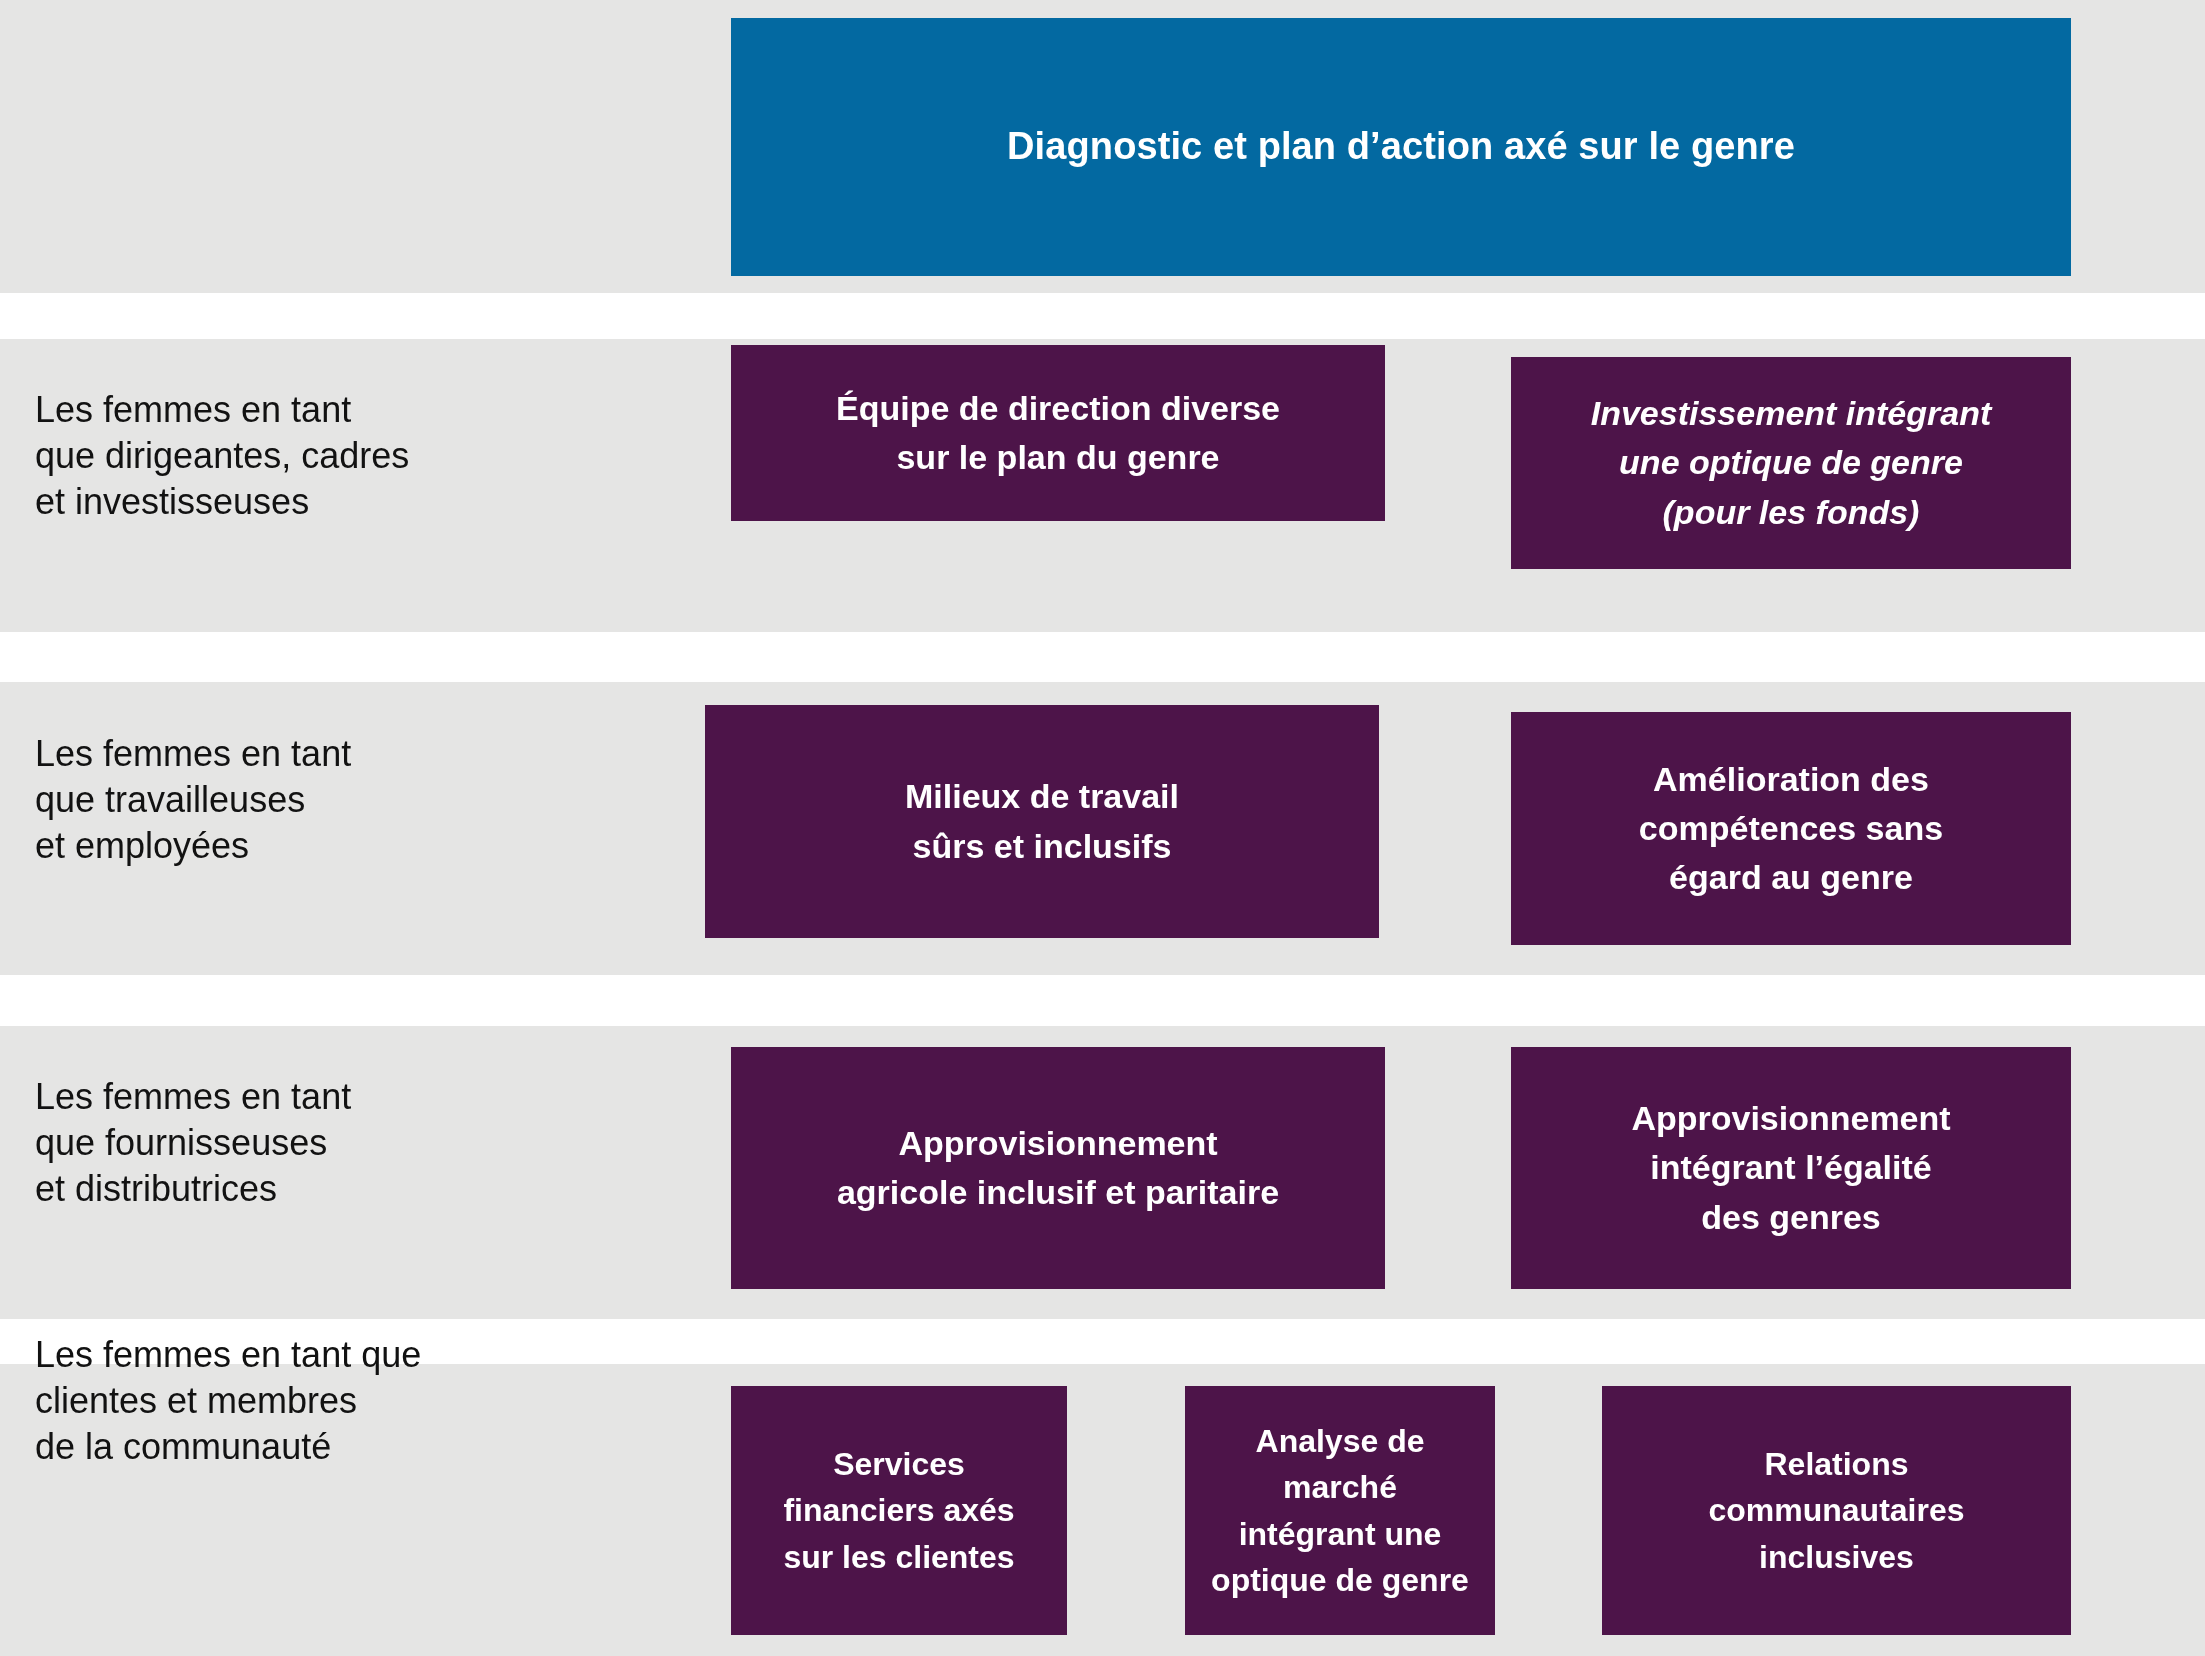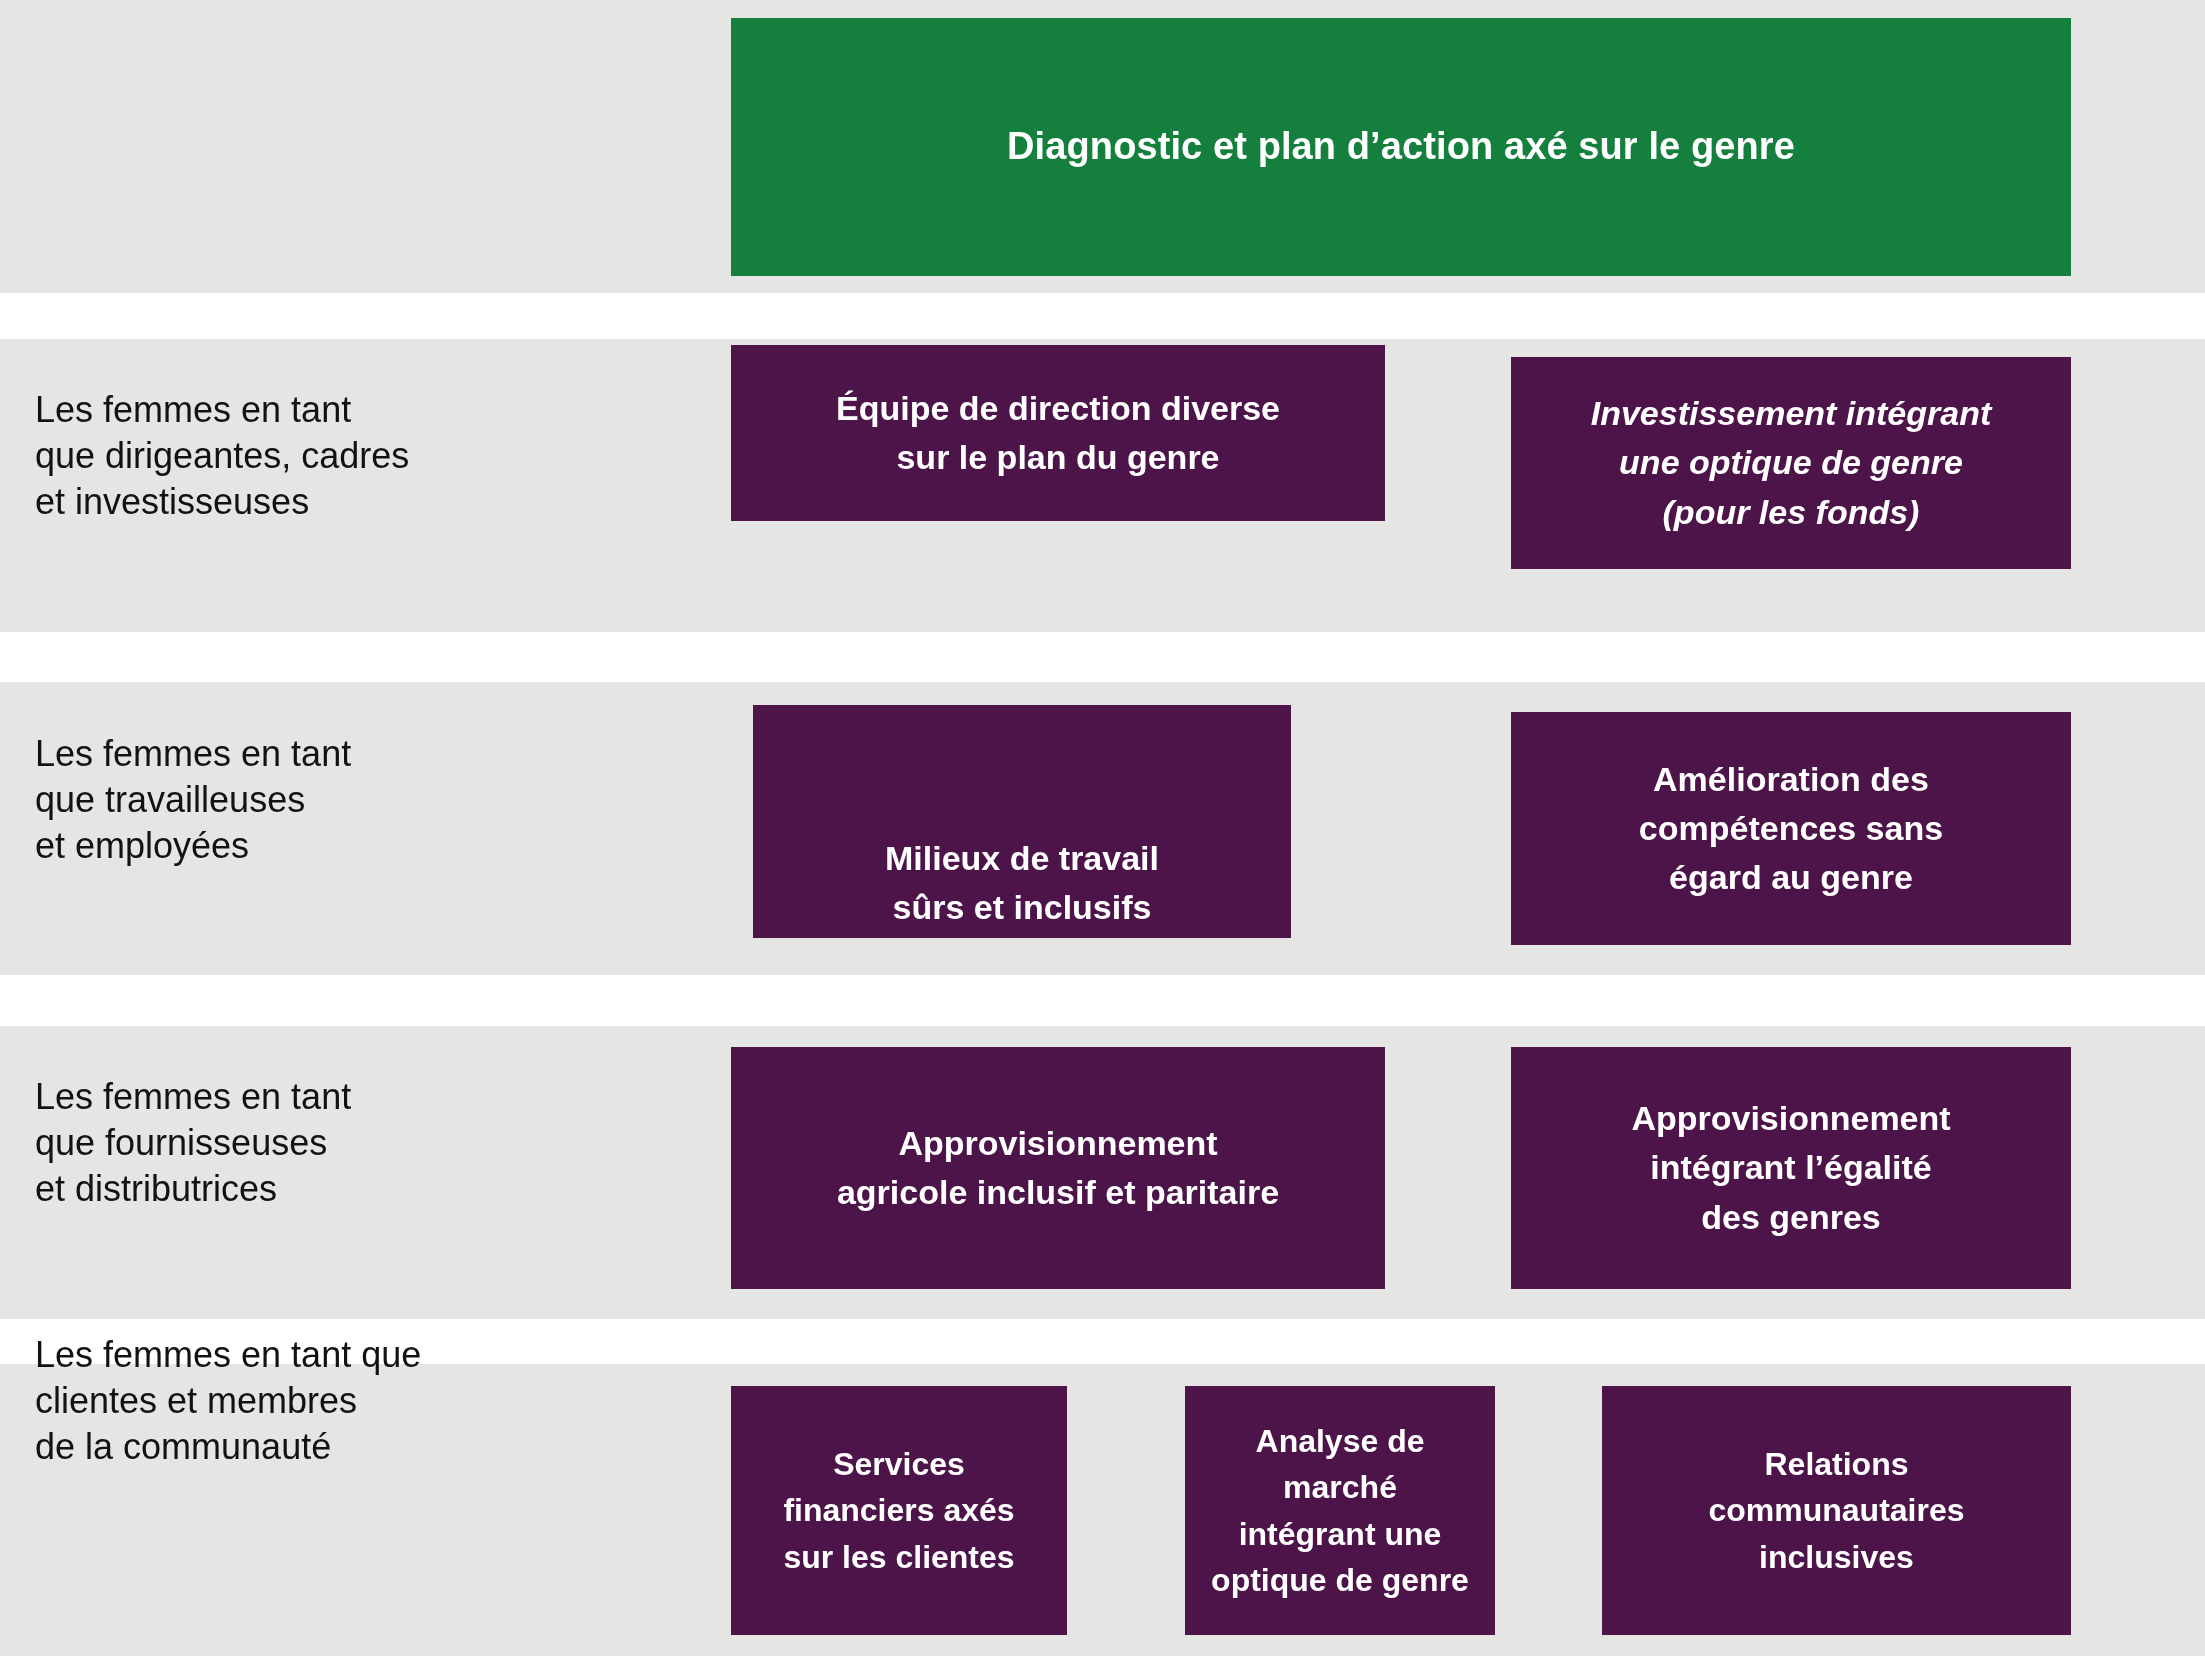--- a/index.html
+++ b/index.html
@@ -31,21 +31,21 @@
   .band-row-3   { top: 1026px; height: 293px; }
   .band-row-4   { top: 1364px; height: 293px; }
 
   
   .header-bar {
     position: absolute;
     left: 731px;
     top: 18px;
     width: 1340px;
     height: 258px;
-    background: #15803d;
+    background: #0369a1;
     display: flex;
     align-items: center;
     justify-content: center;
     box-sizing: border-box;
     padding: 0 22.5px;
   }
   .header-title {
     color: #ffffff;
     font-size: 38px;
     font-weight: bold;
@@ -87,21 +87,21 @@
     font-weight: bold;
     line-height: 1.45;
     text-align: center;
     white-space: pre-line;
   }
 
   
   .card-r1c1 { left: 731px; top: 345px;  width: 654px; height: 176px; }
   .card-r1c2 { left: 1511px; top: 357px;  width: 560px;  height: 212px; font-style: italic; }
   
-  .card-r2c1 { left: 753px; top: 705px; width: 538px; height: 233px; align-items: flex-end; }
+  .card-r2c1 { left: 705px; top: 705px; width: 674px; height: 233px; }
   .card-r2c2 { left: 1511px; top: 705px; width: 560px;  height: 233px; margin-top: 7px; }
   
   .card-r3c1 { left: 731px; top: 1047px; width: 654px; height: 242px; }
   .card-r3c2 { left: 1511px; top: 1047px; width: 560px;  height: 242px; }
   
   .card-r4c1 { left: 731px; top: 1386px; width: 336px;  height: 249px; }
   .card-r4c2 { left: 1185px; top: 1386px; width: 310px;  height: 249px; justify-content: flex-end; }
   .card-r4c3 { left: 1602px; top: 1386px; width: 469px;  height: 249px; }
   .card-r4 .card-text { font-size: 32px; }
 </style>

